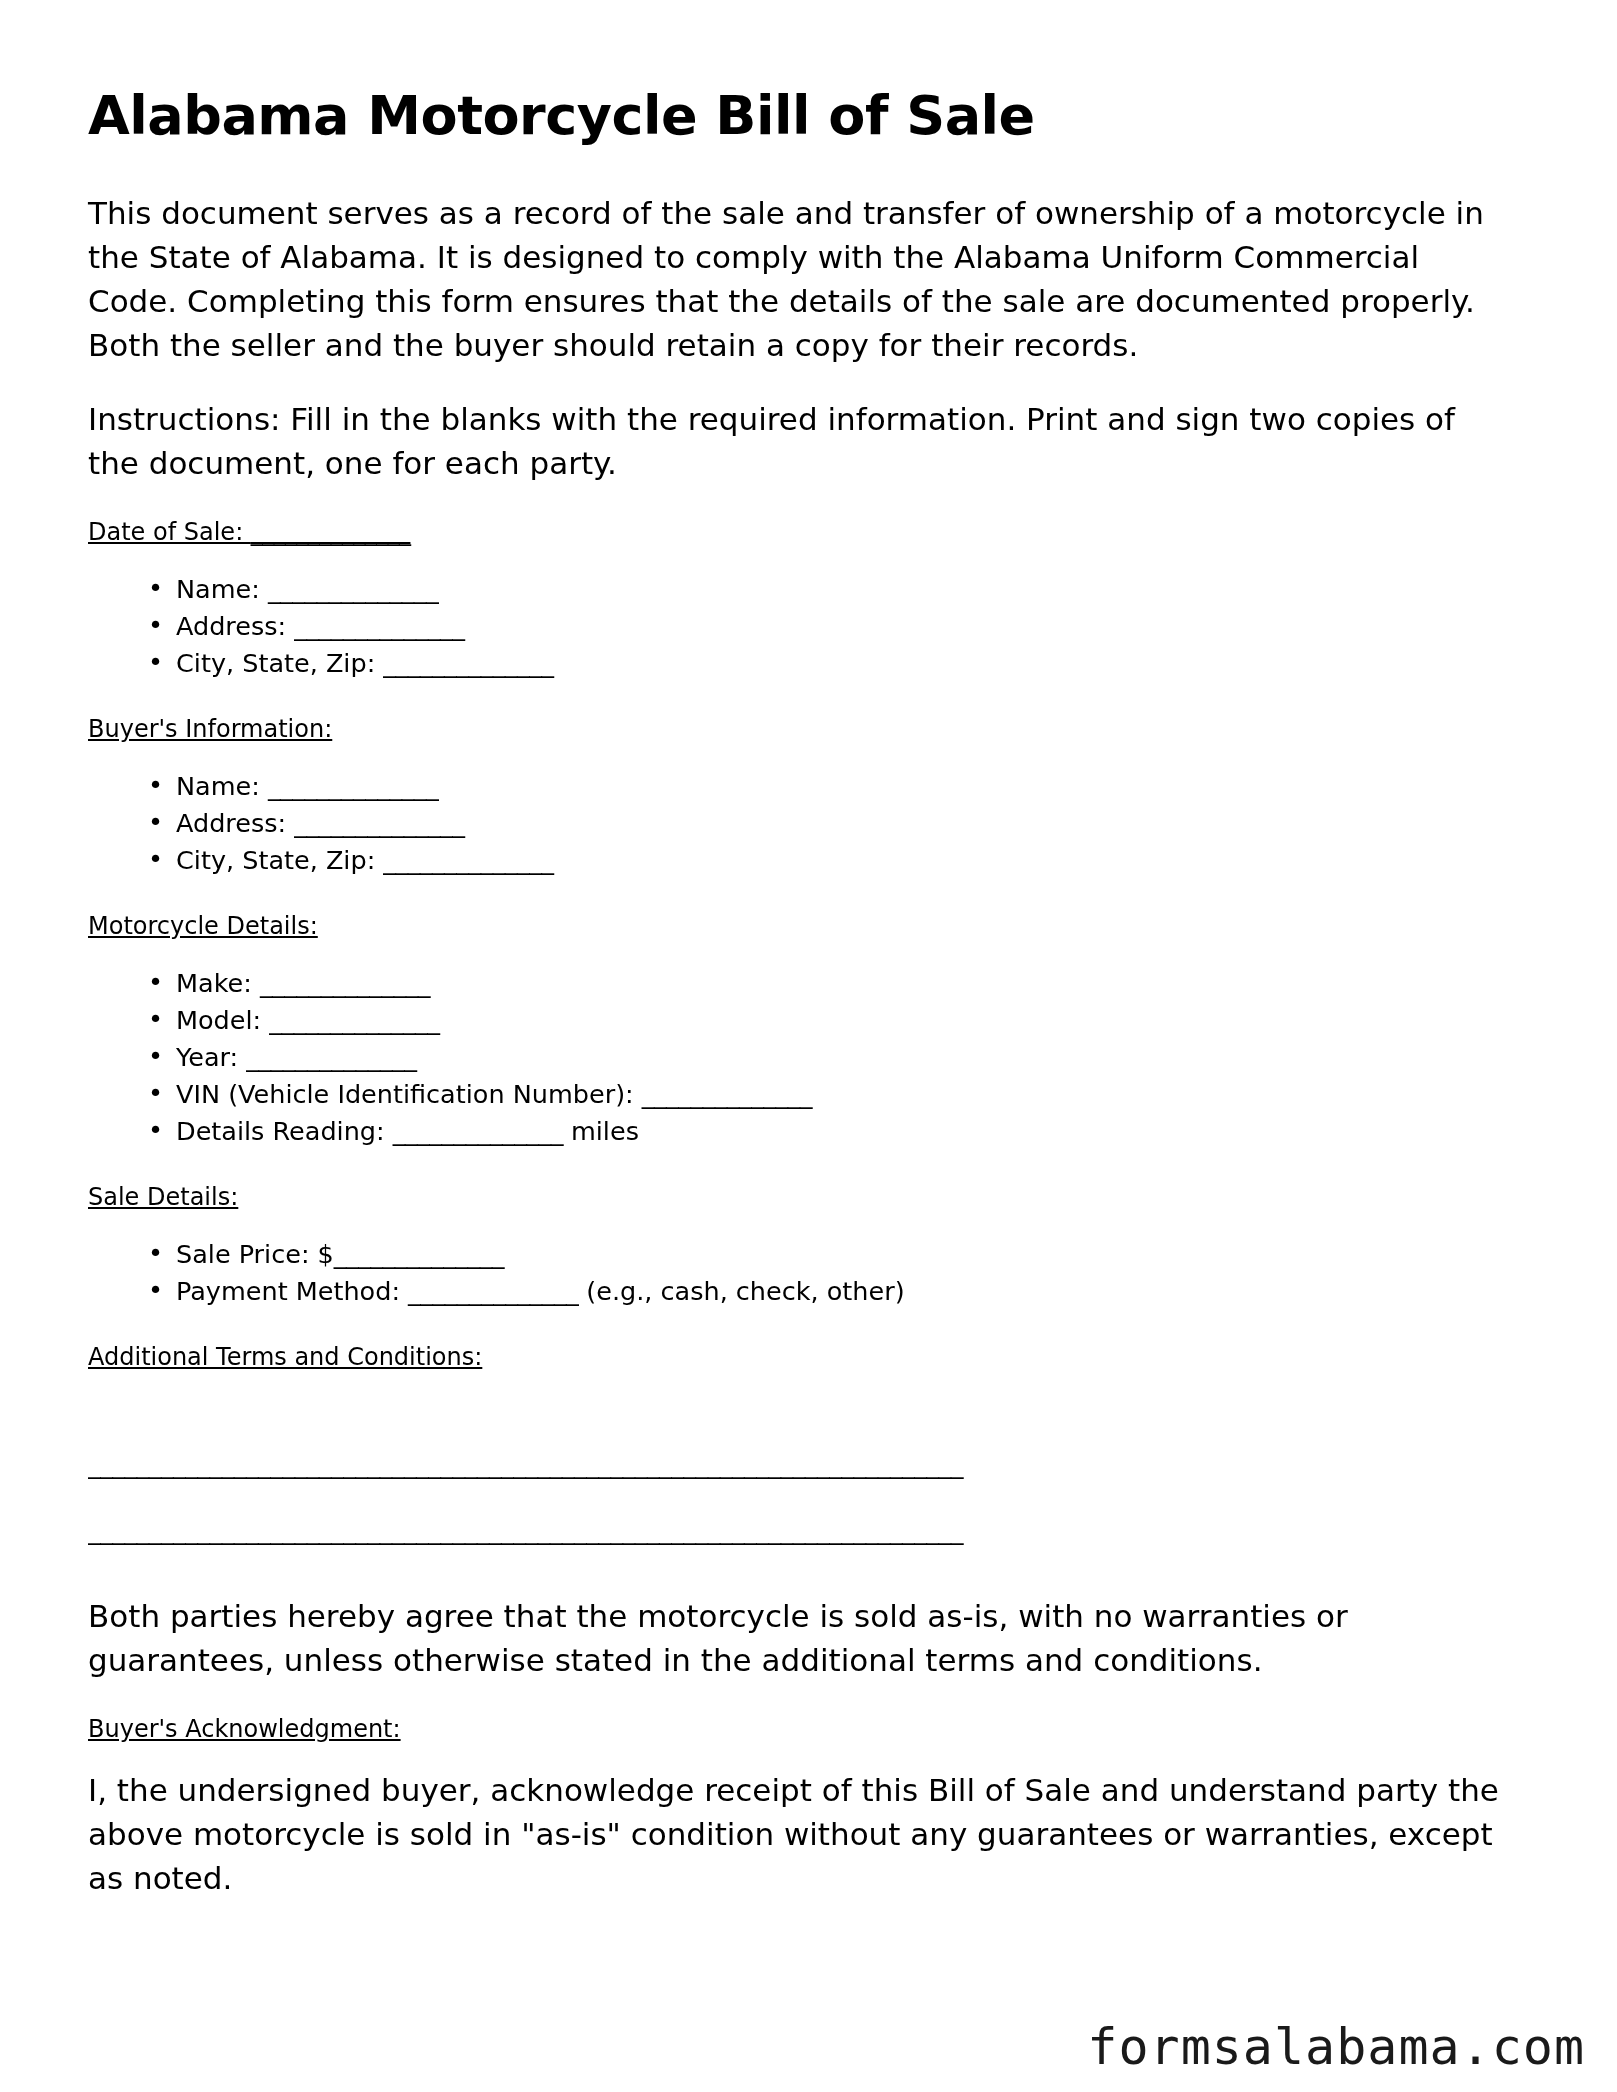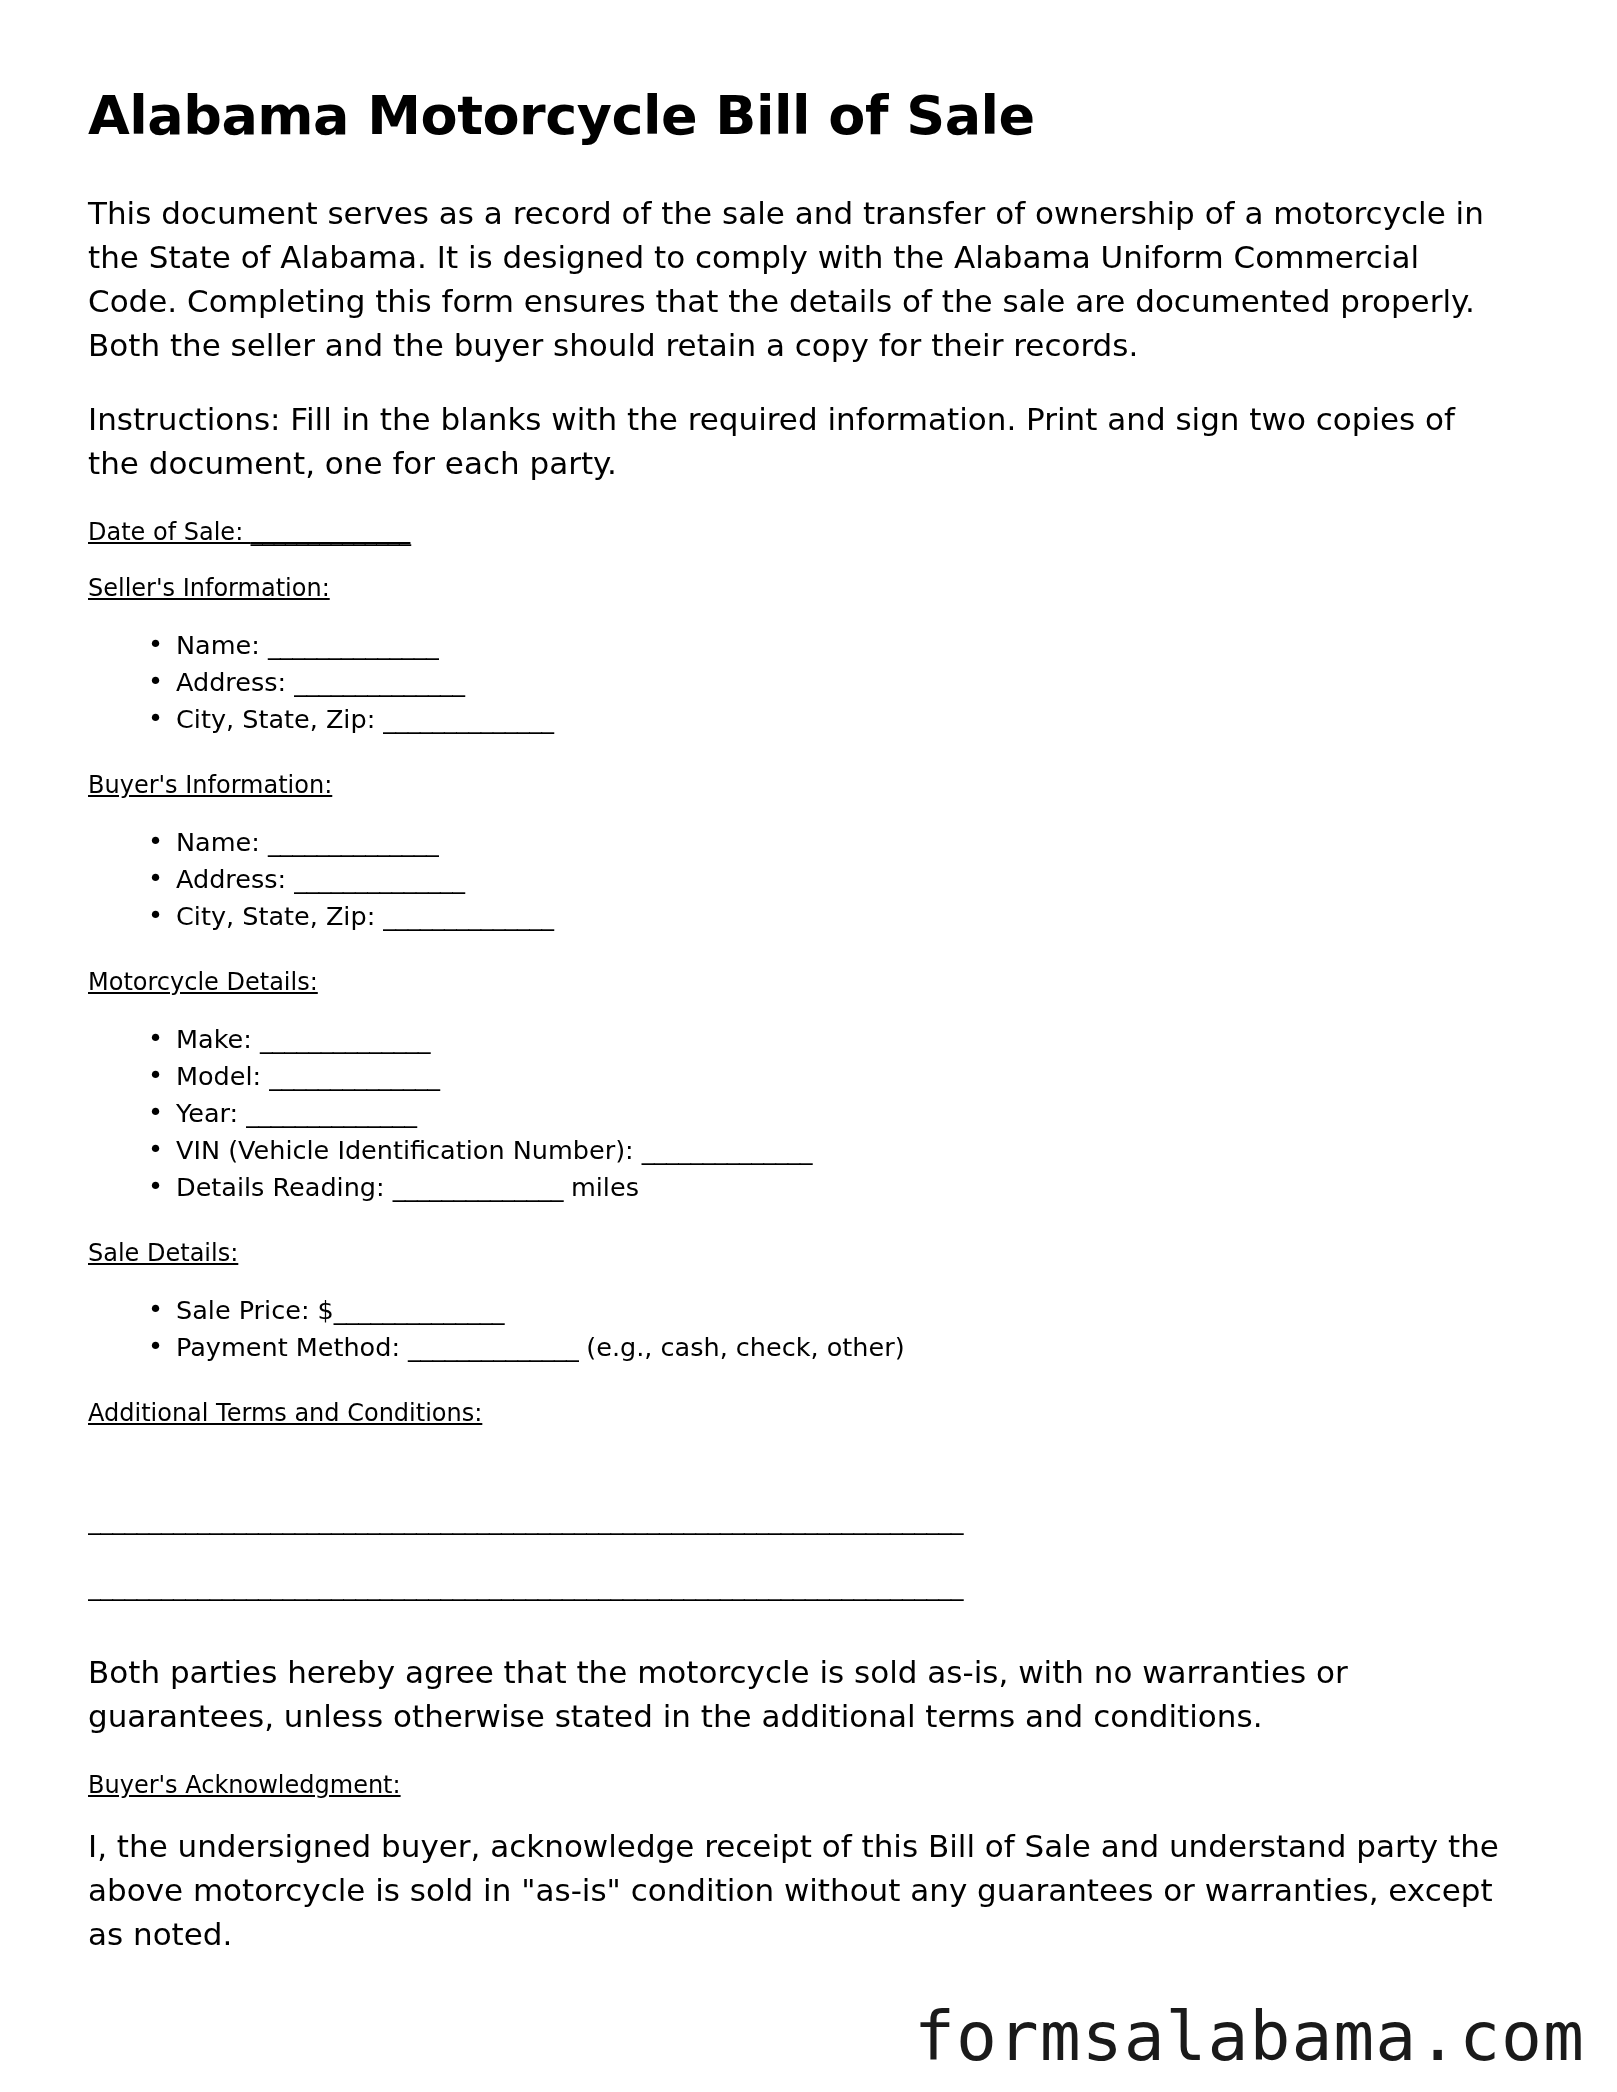--- a/index.html
+++ b/index.html
@@ -83,40 +83,39 @@
     height: 38px;
   }
   .rule-gap-bottom {
     height: 48px;
   }
   .watermark {
     position: absolute;
     right: 32px;
     bottom: 16px;
     font-family: "DejaVu Sans Mono", monospace;
-    font-size: 68px;
+    font-size: 50px;
     letter-spacing: 1px;
     color: #1a1a1a;
     white-space: nowrap;
   }
 </style>
 </head>
 <body>
 
 <div class="page">
 
   <h1 class="doc-title">Alabama Motorcycle Bill of Sale</h1>
 
   <p class="para">This document serves as a record of the sale and transfer of ownership of a motorcycle in the State of Alabama. It is designed to comply with the Alabama Uniform Commercial Code. Completing this form ensures that the details of the sale are documented properly. Both the seller and the buyer should retain a copy for their records.</p>
 
   <p class="para"><span class="bold-lead">Instructions:</span><span> Fill in the blanks with the required information. Print and sign two copies of the document, one for each party.</span></p>
 
   <p class="section-label"><span>Date of Sale: </span><span class="blank">______________</span></p>
 
-  <p class="section-label">Seller's Information:</p>
   <ul class="fields">
     <li><span class="bullet">•</span><span>Name: </span><span class="blank">______________</span><span></span></li>
     <li><span class="bullet">•</span><span>Address: </span><span class="blank">______________</span><span></span></li>
     <li><span class="bullet">•</span><span>City, State, Zip: </span><span class="blank">______________</span><span></span></li>
   </ul>
 
   <p class="section-label">Buyer's Information:</p>
   <ul class="fields">
     <li><span class="bullet">•</span><span>Name: </span><span class="blank">______________</span><span></span></li>
     <li><span class="bullet">•</span><span>Address: </span><span class="blank">______________</span><span></span></li>

